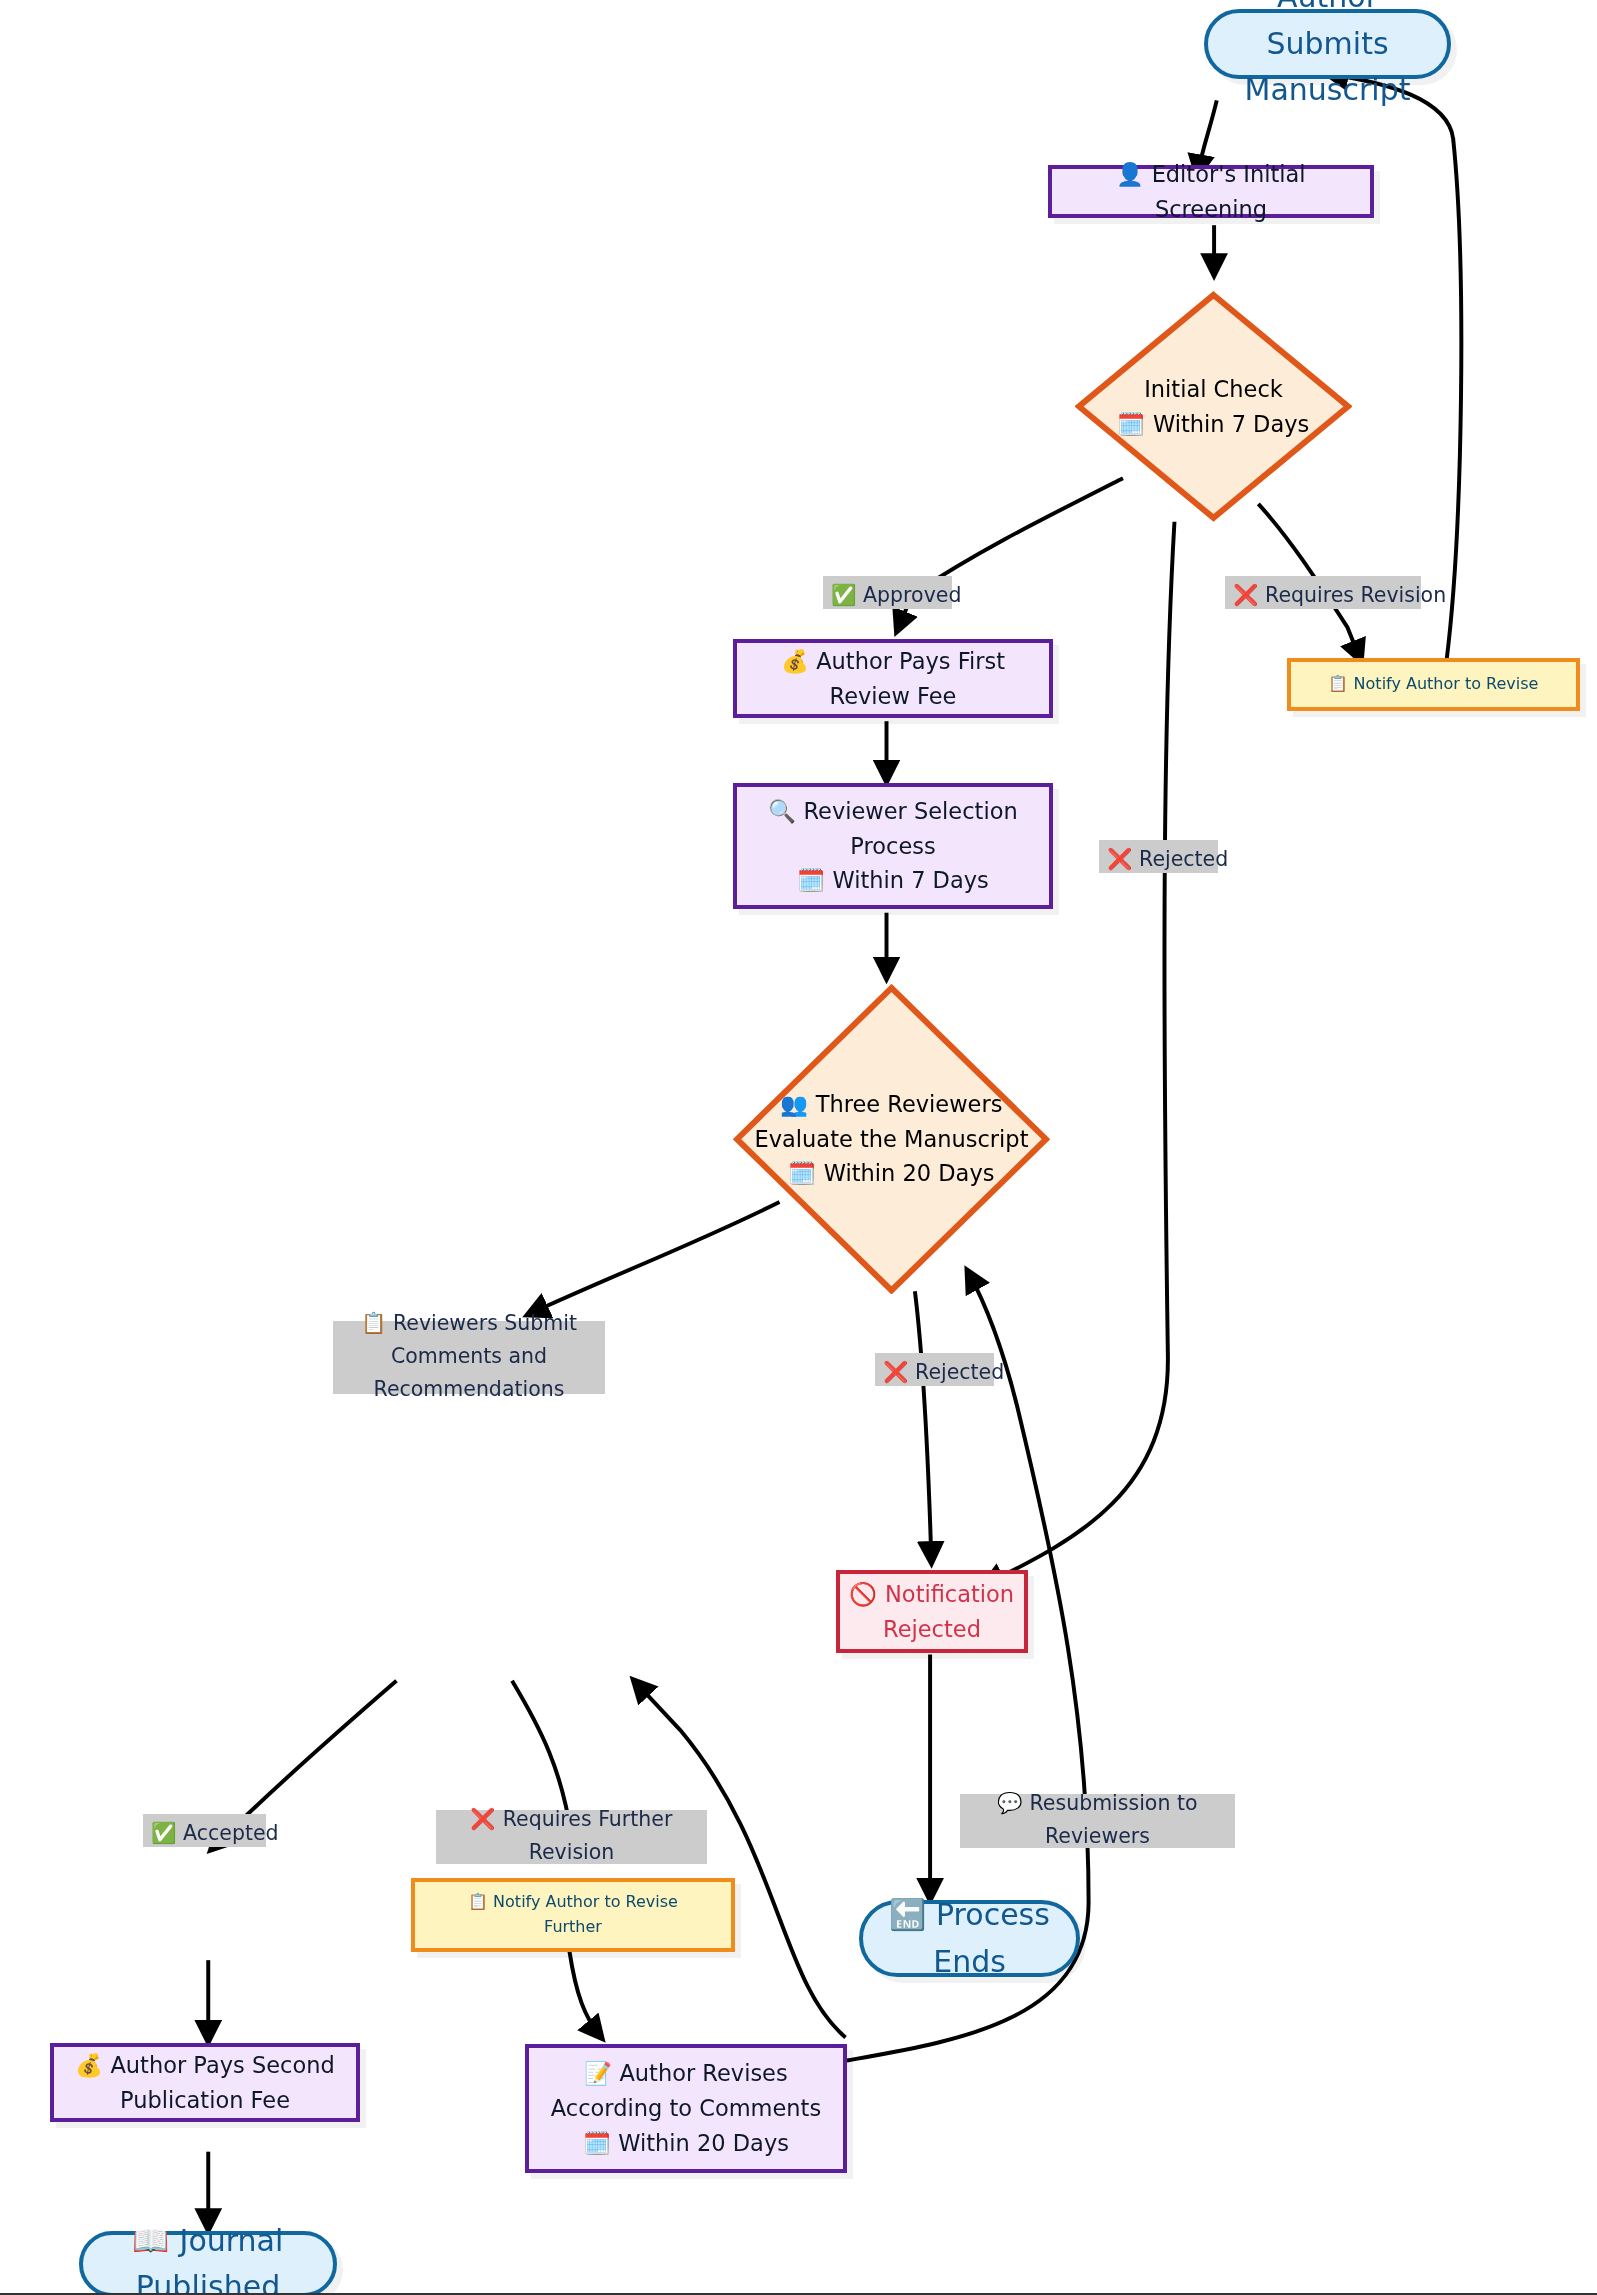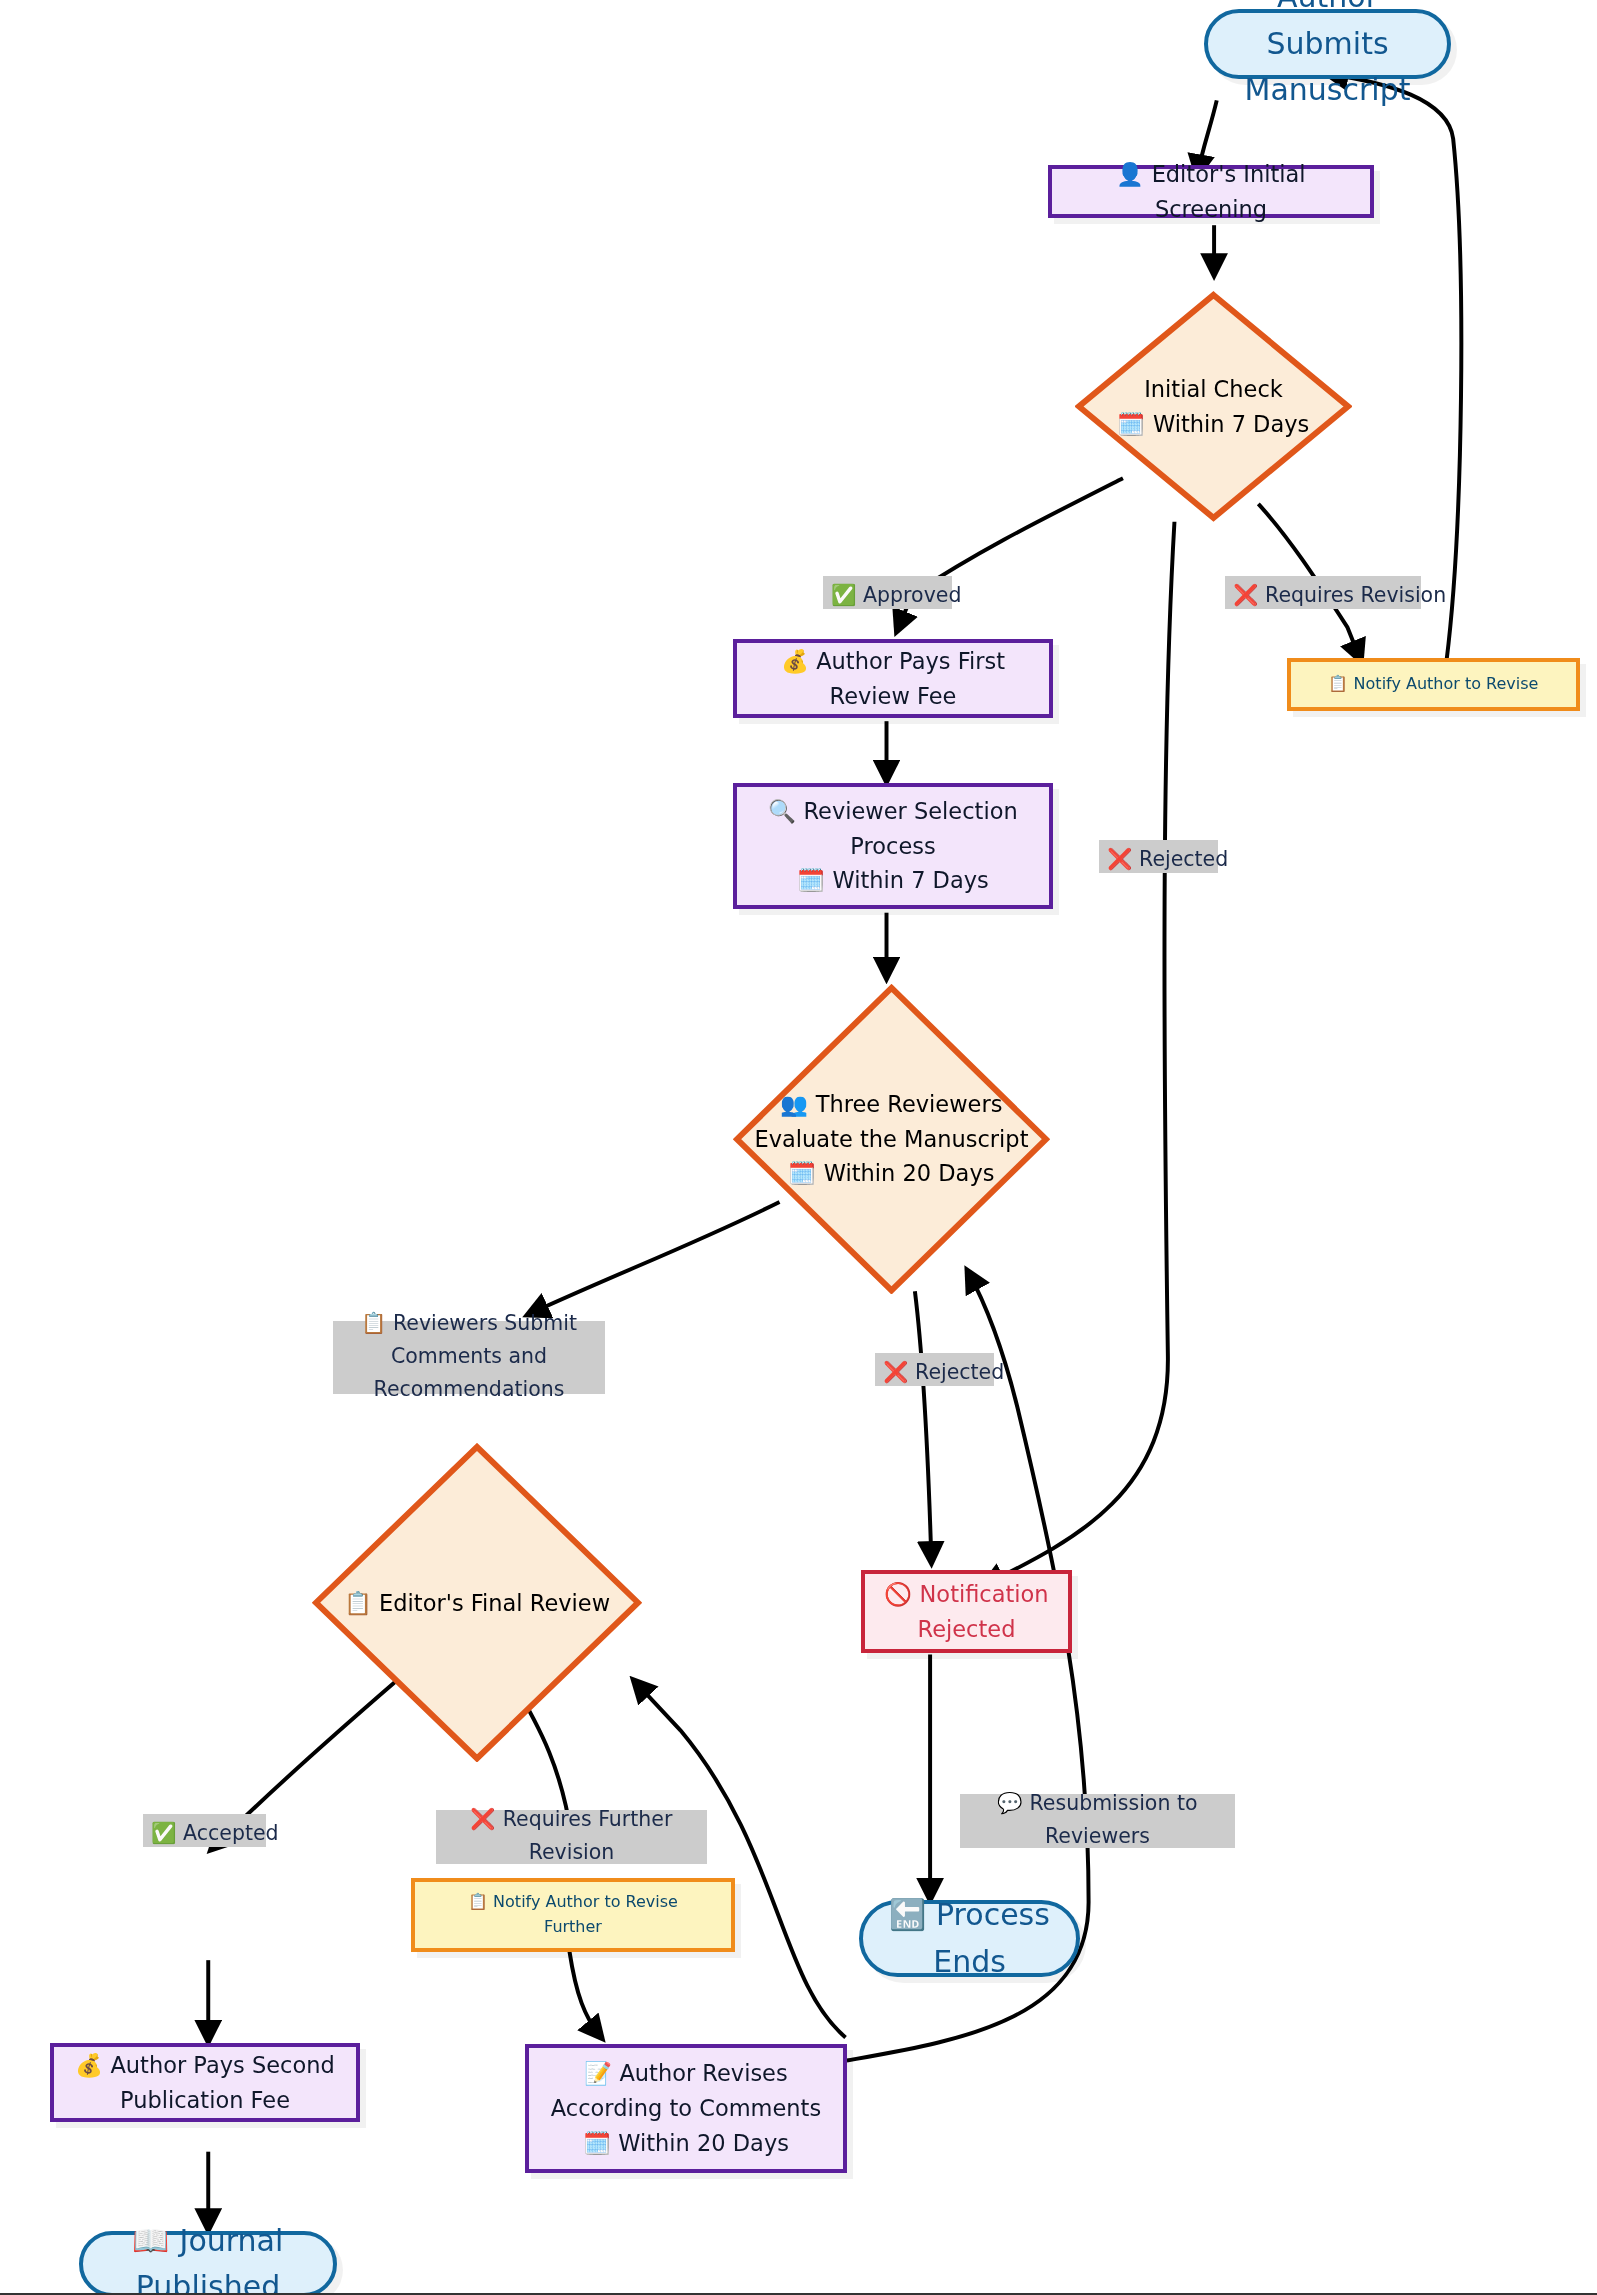--- a/index.html
+++ b/index.html
@@ -215,31 +215,22 @@
       <span>Within 20 Days</span>
     </div>
   </div>
 
   <div class="edge-label" style="left:333px; top:1321px; width:272px; height:73px; display:flex; align-items:center; justify-content:center;">
     <span><span class="emo">📋</span> <span>Reviewers Submit</span><br><span>Comments and</span><br><span>Recommendations</span></span>
   </div>
 
   <div class="edge-label" style="left:875px; top:1353px; width:119px; height:33px;"><span class="emo">❌</span> <span>Rejected</span></div>
 
-  <div class="n-decision" style="left:312px; top:1443px; width:330px; height:320px;">
-    <svg class="dwrap" viewBox="0 0 500 484" preserveAspectRatio="none">
-      <polygon points="250,6 494,242 250,478 6,242" fill="#fcecd8" stroke="#e0571a" stroke-width="9"></polygon>
-    </svg>
-    <div class="dlabel">
-      <span class="emo">📋</span>
-      <span>Editor's Final Review</span>
-    </div>
-  </div>
-
-  <div class="node n-reject" style="left:836px; top:1570px; width:211px; height:83px;margin-left:25px;">
+
+  <div class="node n-reject" style="left:836px; top:1570px; width:192px; height:83px;">
     <span class="txt"><span class="emo">🚫</span>
       <span>Notification</span><br><span>Rejected</span></span>
   </div>
 
   <div class="edge-label" style="left:143px; top:1814px; width:123px; height:33px;"><span class="emo">✅</span> <span>Accepted</span></div>
 
   <div class="edge-label" style="left:436px; top:1794px; width:271px; height:54px; display:flex; align-items:center; justify-content:center;margin-top:16px;">
     <span><span class="emo">❌</span> <span>Requires Further</span><br><span>Revision</span></span>
   </div>
 

